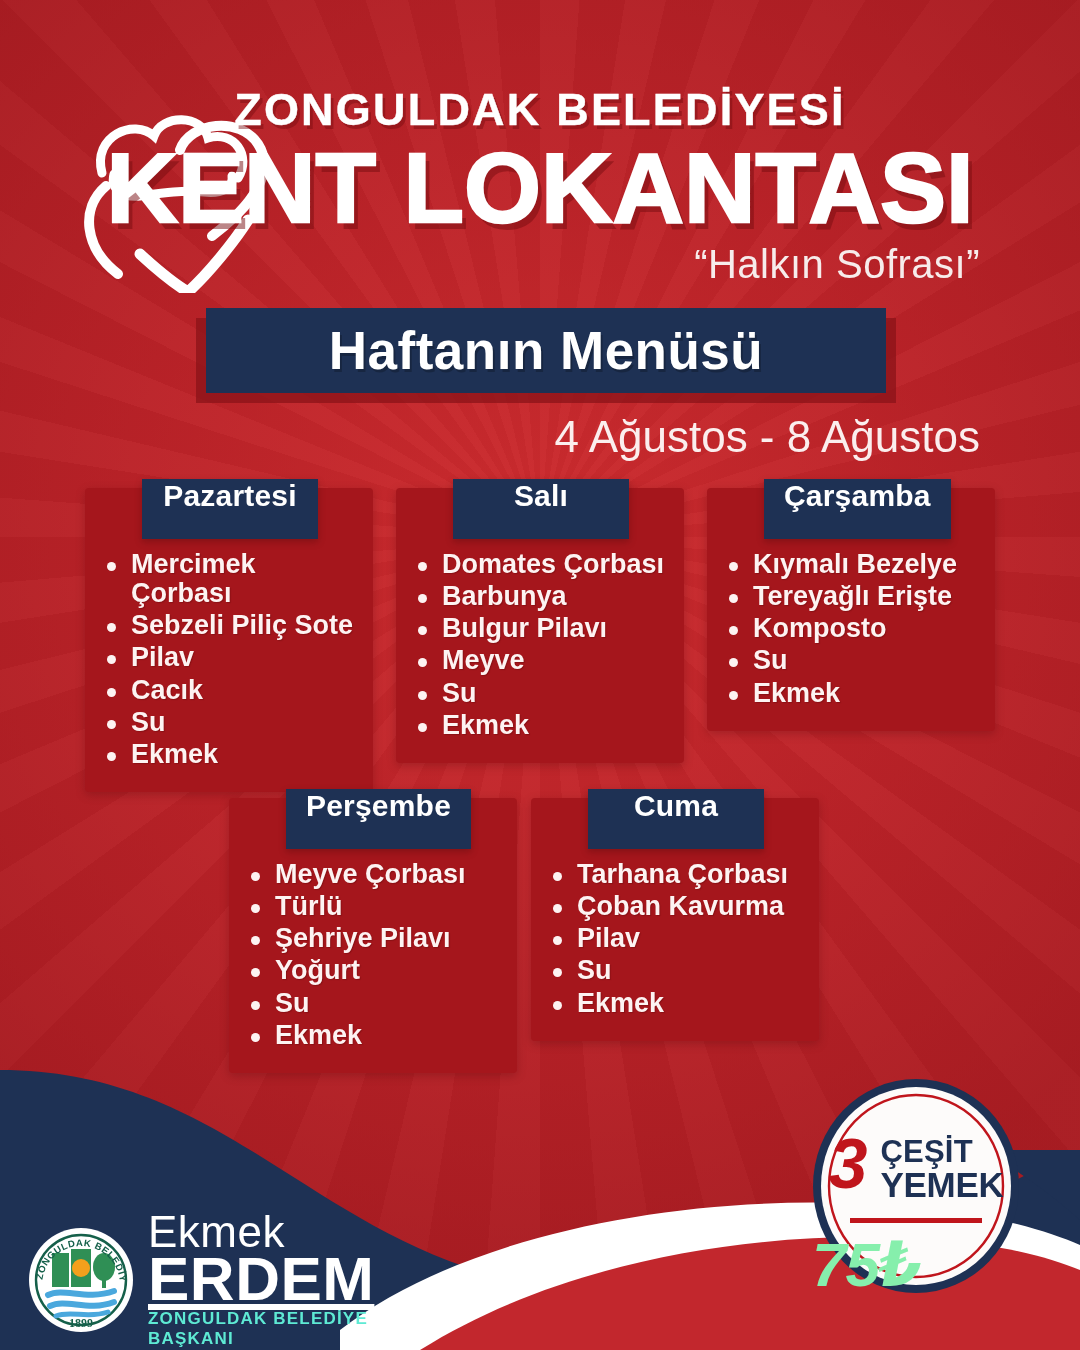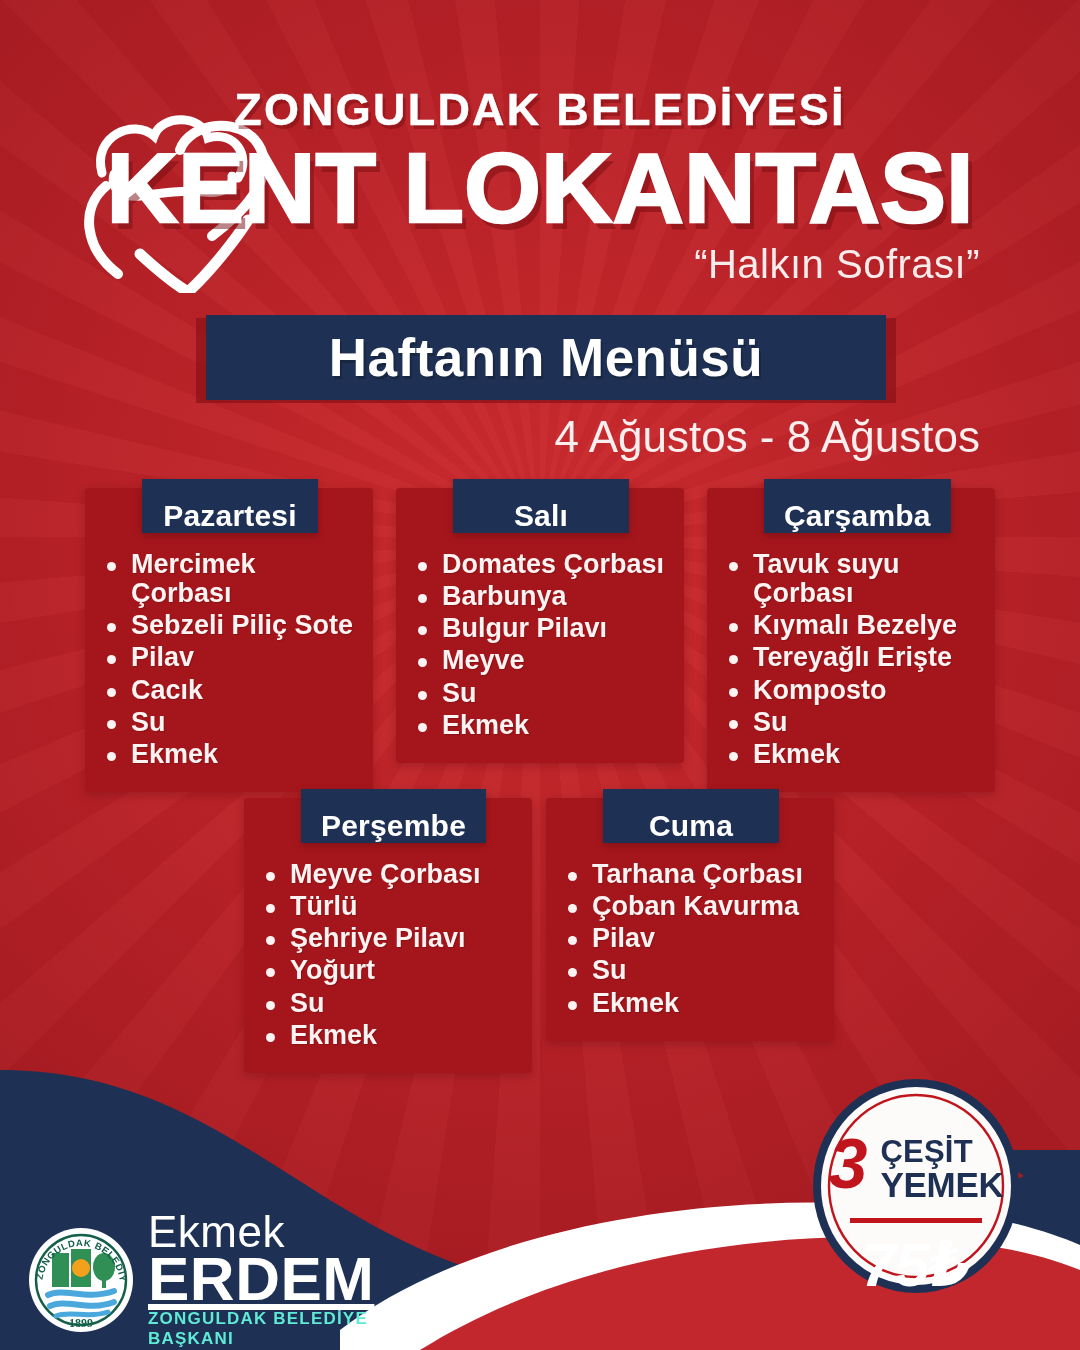--- a/index.html
+++ b/index.html
@@ -39,36 +39,36 @@
      -webkit-text-stroke:2.4px #fff;
   }
   .tagline{
      position:absolute;right:100px;top:182px;font-size:40px;color:#f7eceb;
      font-weight:300;letter-spacing:0.5px;
   }
 
   
   .banner-wrap{position:absolute;left:0;top:308px;width:1080px;}
   .banner-shadow{position:absolute;left:196px;top:10px;width:700px;height:85px;background:#8b1318;opacity:.75;}
-  .banner{position:absolute;left:206px;top:7px;width:680px;height:85px;background:#1e3154;
+  .banner{position:absolute;left:206px;top:0px;width:680px;height:85px;background:#1e3154;
      display:flex;align-items:center;justify-content:center;}
   .banner span{font-size:53px;font-weight:bold;color:#fff;letter-spacing:0.5px;
      text-shadow:2px 3px 0 rgba(0,0,0,0.22);}
   .daterange{position:absolute;right:100px;top:104px;font-size:44px;color:#fbeeee;font-weight:300;}
 
   
   .cards-row{position:absolute;display:flex;}
   .row1{left:85px;top:488px;width:910px;justify-content:space-between;}
-  .row2{left:244px;top:798px;width:590px;justify-content:space-between;}
+  .row2{left:229px;top:798px;width:590px;justify-content:space-between;}
   .card{width:288px;position:relative;}
   .card-body{background:#a5161c;width:288px;min-height:225px;border-radius:4px;
      box-shadow:0 3px 10px rgba(80,8,10,0.28);padding-top:62px;box-sizing:border-box;}
   .row2 .card-body{min-height:240px;}
-  .card-head{position:absolute;left:57px;top:-9px;min-width:176px;height:54px;background:#1e3154;
-     display:flex;align-items:flex-end;justify-content:center;padding:0 20px;box-sizing:border-box;
+  .card-head{position:absolute;left:57px;top:-9px;min-width:176px;height:60px;background:#1e3154;
+     display:flex;align-items:flex-start;justify-content:center;padding:0 20px;box-sizing:border-box;
      box-shadow:0 3px 7px rgba(60,6,8,0.3);}
   .card-head span{font-size:30px;font-weight:bold;color:#fff;letter-spacing:0.2px;white-space:nowrap;}
   ul.menu{margin:0;padding:0 14px 20px 46px;list-style:none;}
   ul.menu li{position:relative;color:#fdf3f2;font-size:27px;font-weight:bold;line-height:1.08;
      margin-bottom:3px;text-shadow:1px 1px 1px rgba(90,8,10,0.35);}
   ul.menu li:before{content:"";position:absolute;left:-24px;top:12px;width:9px;height:9px;
      border-radius:50%;background:#fdf3f2;}
 
   
   .bottom{position:absolute;left:0;top:1030px;width:1080px;height:320px;}
@@ -83,22 +83,22 @@
   .badge{position:absolute;left:812px;top:1078px;width:208px;height:216px;}
   .badge-in{position:absolute;left:0;top:0;width:208px;height:216px;}
   .b-txt{position:absolute;left:0;top:0;width:208px;height:216px;}
   .b-row{position:absolute;left:0;top:58px;width:208px;display:flex;align-items:flex-start;justify-content:center;}
   .b-three{font-size:70px;font-weight:bold;color:#c0151c;line-height:0.8;
      font-style:italic;letter-spacing:-2px;}
   .b-words{margin-left:15px;margin-top:2px;}
   .b-w1{font-size:31px;font-weight:bold;color:#1e3154;line-height:0.92;letter-spacing:0.2px;}
   .b-w2{font-size:35px;font-weight:bold;color:#1e3154;line-height:0.95;letter-spacing:-0.3px;margin-top:1px;}
   .b-line{position:absolute;left:38px;top:140px;width:132px;height:5px;background:#c0151c;}
-  .b-price{position:absolute;left:0;top:150px;width:208px;text-align:center;
-     font-size:62px;font-weight:bold;color:#ffffff;font-style:italic;letter-spacing:-1px;}
+  .b-price{position:absolute;left:0;top:150px;width:208px;text-align:left;
+     font-size:62px;font-weight:bold;color:#86efac;font-style:italic;letter-spacing:-1px;}
 </style>
 </head>
 <body>
 
 <div class="stage">
 
   <div class="bg-base"></div>
   <div class="bg-rays"></div>
   <div class="bg-vig"></div>
 
@@ -162,21 +162,20 @@
         </ul>
       </div>
     </div>
 
     <div class="card">
       <div class="card-head">
         <span>Çarşamba</span>
       </div>
       <div class="card-body">
         <ul class="menu">
-          <li>Tavuk suyu Çorbası</li>
           <li>Kıymalı Bezelye</li>
           <li>Tereyağlı Erişte</li>
           <li>Komposto</li>
           <li>Su</li>
           <li>Ekmek</li>
         </ul>
       </div>
     </div>
   </div>
 

